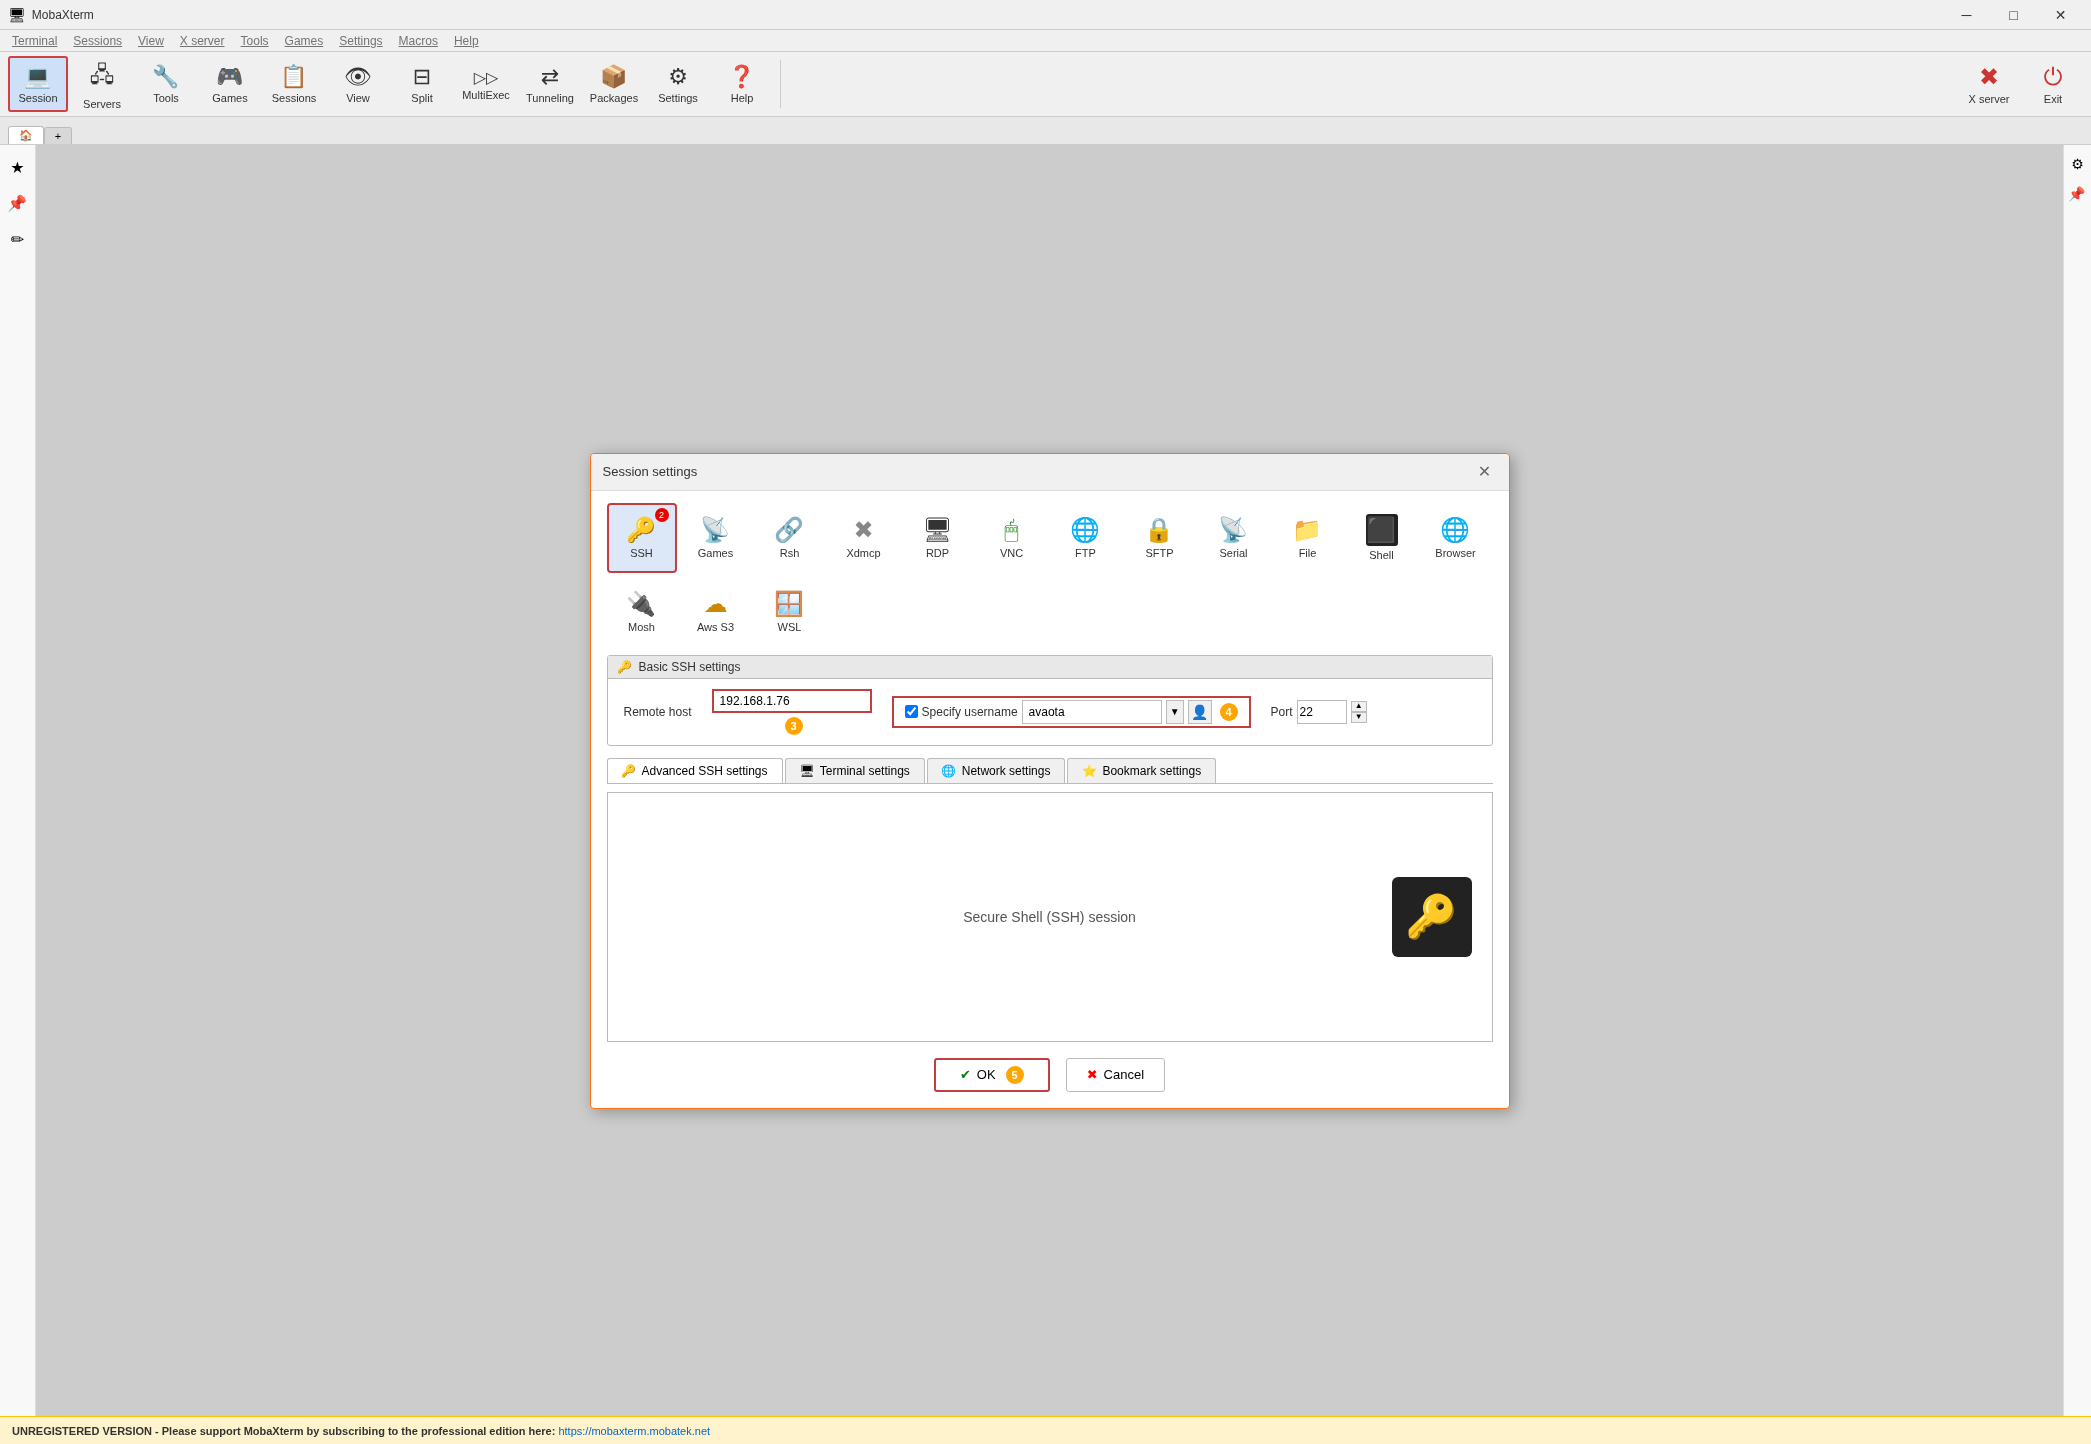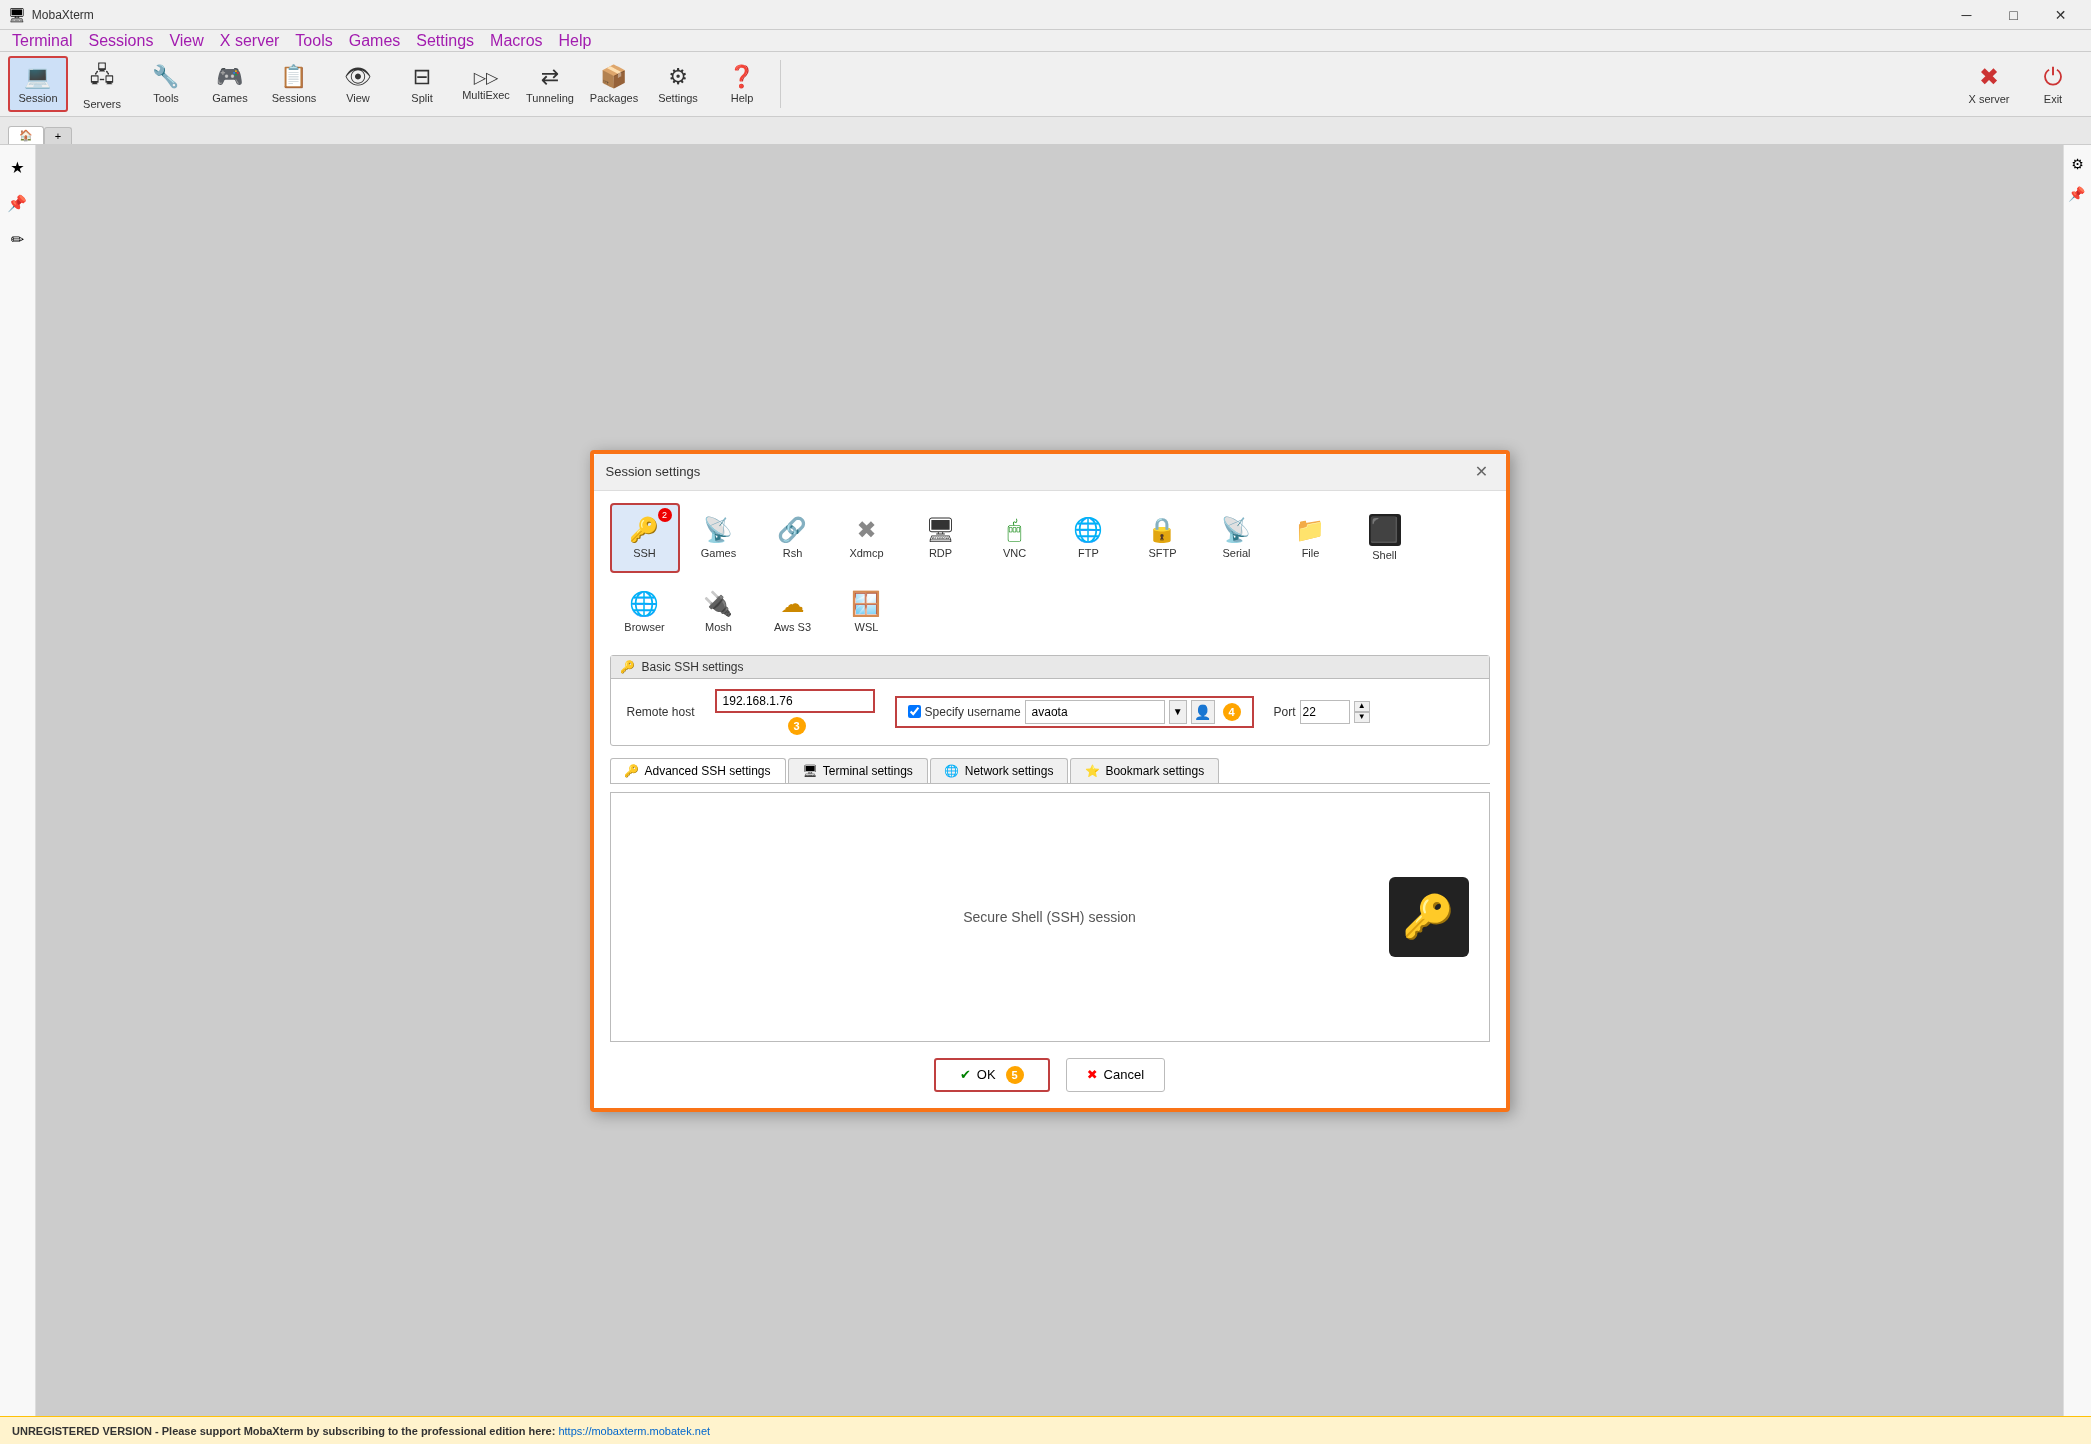--- a/index.html
+++ b/index.html
@@ -38,22 +38,23 @@
       background: #f0f0f0;
       height: 22px;
       display: flex;
       align-items: center;
       padding: 0 4px;
       border-bottom: 1px solid #ccc;
     }
     .menu-item {
       padding: 2px 8px;
       cursor: pointer;
-      font-size: 16px;
-      color: #a21caf;
+      font-size: 12px;
+      color: #737373;
+      text-decoration: underline;
     }
 
     
     .toolbar {
       background: #f0f0f0;
       height: 65px;
       display: flex;
       align-items: center;
       padding: 4px 8px;
       border-bottom: 1px solid #ccc;
@@ -182,21 +183,21 @@
       background: rgba(0,0,0,0.2);
       display: flex;
       align-items: center;
       justify-content: center;
       z-index: 100;
     }
 
     
     .dialog {
       background: white;
-      border: 4px solid #f97316;
+      border: 1px solid #f97316;
       border-radius: 4px;
       box-shadow: 3px 3px 15px rgba(0,0,0,0.3);
       width: 920px;
       min-height: 620px;
       position: relative;
     }
     .dialog-title-bar {
       background: #f0f0f0;
       border-bottom: 1px solid #ddd;
       padding: 6px 12px;

